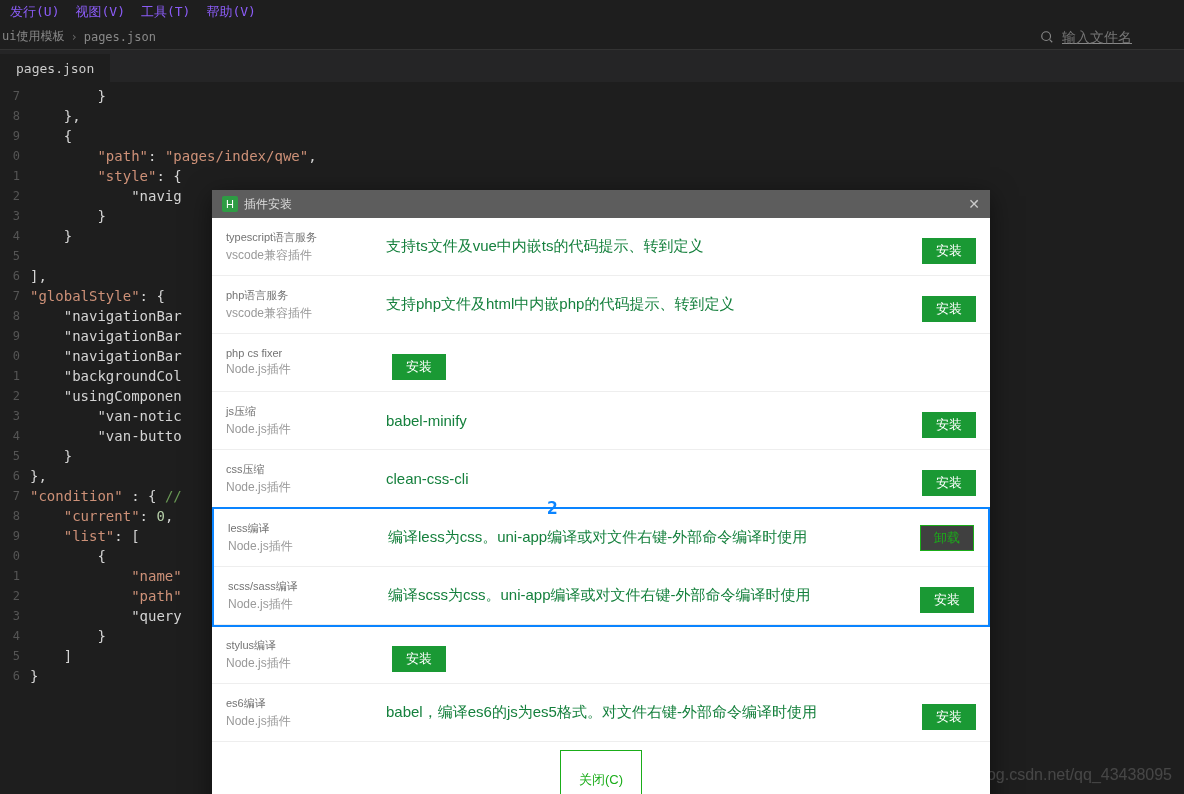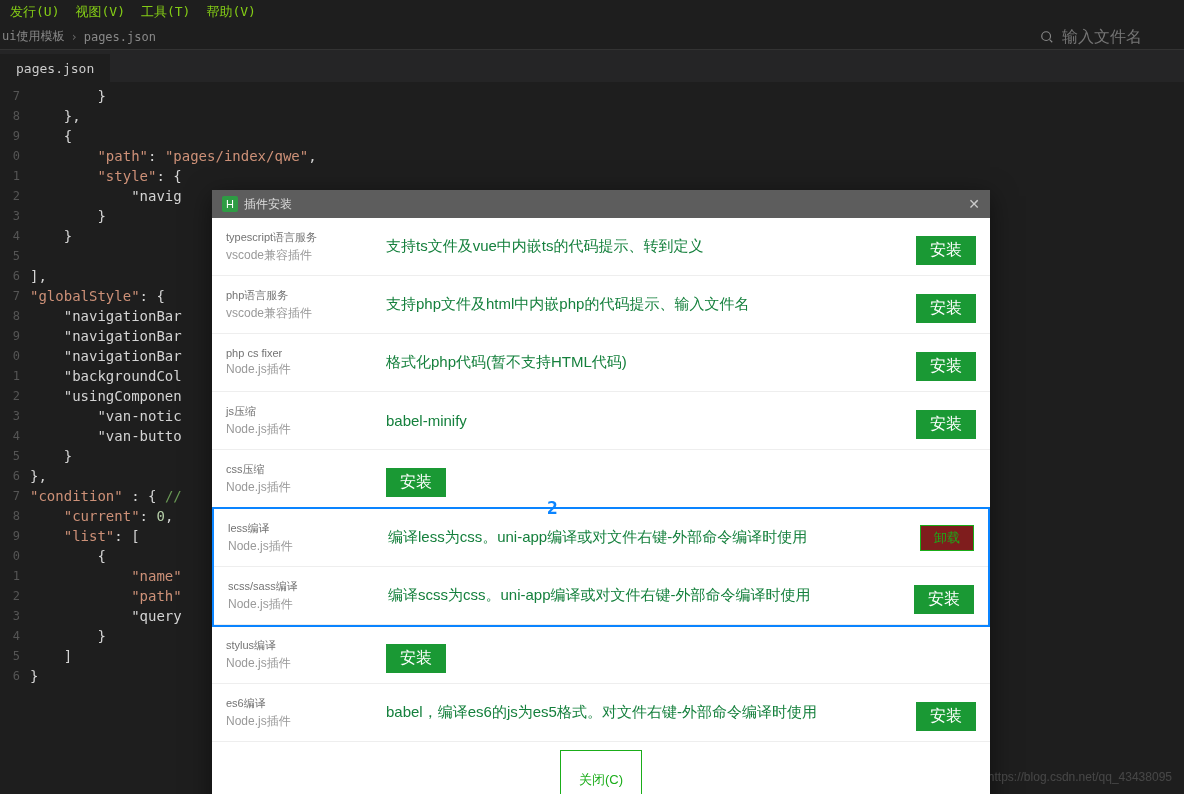--- a/index.html
+++ b/index.html
@@ -11,21 +11,21 @@
       height: 794px;
       overflow: hidden;
       position: relative;
     }
     .menubar {
       height: 24px;
       display: flex;
       gap: 16px;
       padding: 2px 10px;
       background: #1e1e1e;
-      color: #84cc16;
+      color: #8b5cf6;
       font-size: 13px;
       align-items: center;
     }
     .menubar span { cursor: pointer; }
     .breadcrumb-bar {
       height: 26px;
       background: #1e1e1e;
       display: flex;
       align-items: center;
       padding: 0 2px;
@@ -33,22 +33,23 @@
       color: #888;
       border-bottom: 1px solid #333;
     }
     .breadcrumb-bar .sep { margin: 0 6px; color: #666; }
     .search-area { margin-left: auto; display: flex; align-items: center; gap: 8px; }
     .search-area input {
       background: transparent;
       border: none;
       color: #888;
       outline: none;
-      font-size: 16px;
+      font-size: 14px;
       width: 120px;
+      text-decoration: underline;
     }
     .tabbar {
       height: 32px;
       background: #252526;
       display: flex;
       align-items: flex-end;
     }
     .tab {
       background: #1e1e1e;
       color: #ccc;
@@ -80,21 +81,21 @@
     }
     .code { flex: 1; color: #d4d4d4; }
     .s-key { color: #ce9178; }
     .s-comment { color: #6a9955; }
     .s-num { color: #b5cea8; }
     .watermark {
       position: absolute;
       right: 12px;
       bottom: 10px;
       color: rgba(255,255,255,0.18);
-      font-size: 12px;
+      font-size: 16px;
       font-family: Arial;
     }
 
     
     .dialog {
       position: absolute;
       left: 212px;
       top: 190px;
       width: 778px;
       background: #fff;
@@ -162,26 +163,26 @@
     .plugin-action {
       width: 70px;
       flex-shrink: 0;
       text-align: right;
     }
     .btn-install {
       background: #1a9934;
       color: #fff;
       border: none;
       padding: 4px 14px;
-      font-size: 16px;
+      font-size: 13px;
       cursor: pointer;
       margin-top: 8px;
     }
     .btn-uninstall {
-      background: #7f1d1d;
+      background: #404040;
       color: #1aad19;
       border: 1px solid #1aad19;
       padding: 3px 13px;
       font-size: 13px;
       cursor: pointer;
     }
     .highlight-group {
       border: 2px solid #0a84ff;
       margin: -1px 0;
     }
@@ -285,44 +286,44 @@
           <div class="plugin-sub">vscode兼容插件</div>
         </div>
         <div class="plugin-desc">支持ts文件及vue中内嵌ts的代码提示、转到定义</div>
         <div class="plugin-action"><button class="btn-install">安装</button></div>
       </div>
       <div class="plugin-row">
         <div class="plugin-left">
           <div class="plugin-name">php语言服务</div>
           <div class="plugin-sub">vscode兼容插件</div>
         </div>
-        <div class="plugin-desc">支持php文件及html中内嵌php的代码提示、输入文件名</div>
+        <div class="plugin-desc">支持php文件及html中内嵌php的代码提示、转到定义</div>
         <div class="plugin-action"><button class="btn-install">安装</button></div>
       </div>
       <div class="plugin-row">
         <div class="plugin-left">
           <div class="plugin-name">php cs fixer</div>
           <div class="plugin-sub">Node.js插件</div>
         </div>
-        <div class="plugin-desc">格式化php代码(暂不支持HTML代码)</div>
         <div class="plugin-action"><button class="btn-install">安装</button></div>
       </div>
       <div class="plugin-row">
         <div class="plugin-left">
           <div class="plugin-name">js压缩</div>
           <div class="plugin-sub">Node.js插件</div>
         </div>
         <div class="plugin-desc">babel-minify</div>
         <div class="plugin-action"><button class="btn-install">安装</button></div>
       </div>
       <div class="plugin-row">
         <div class="plugin-left">
           <div class="plugin-name">css压缩</div>
           <div class="plugin-sub">Node.js插件</div>
         </div>
+        <div class="plugin-desc">clean-css-cli</div>
         <div class="plugin-action"><button class="btn-install">安装</button></div>
       </div>
       <div class="highlight-group">
         <div class="plugin-row">
           <div class="plugin-left">
             <div class="plugin-name">less编译</div>
             <div class="plugin-sub">Node.js插件</div>
           </div>
           <div class="plugin-desc">编译less为css。uni-app编译或对文件右键-外部命令编译时使用</div>
           <div class="plugin-action"><button class="btn-uninstall">卸载</button></div>

